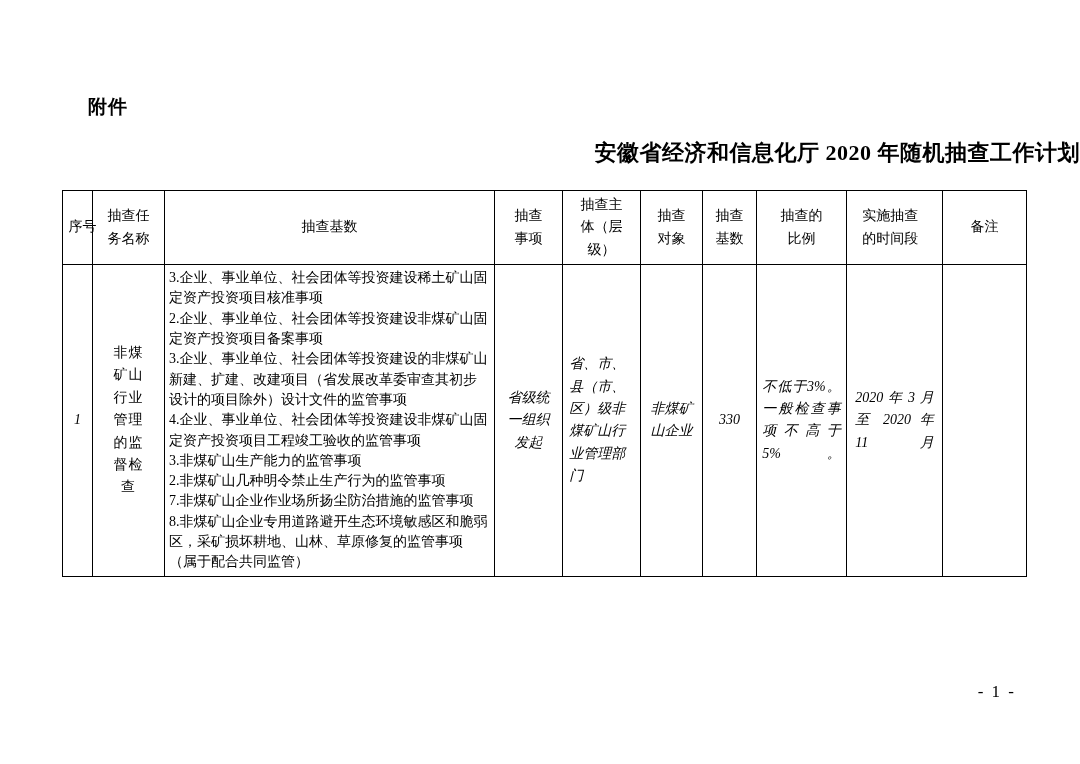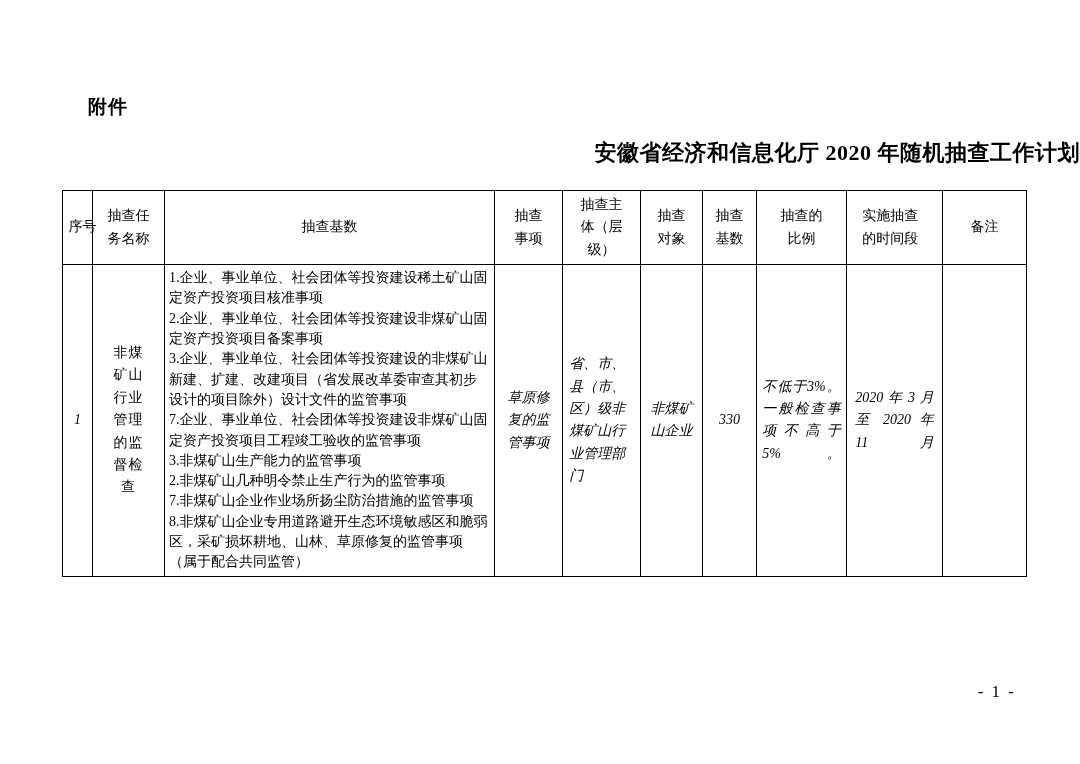--- a/index.html
+++ b/index.html
@@ -179,31 +179,31 @@
         </th>
       </tr>
     </thead>
     <tbody>
       <tr>
         <td class="cell-center">1</td>
         <td class="cell-vertical">
           <span class="wrap-2">非煤矿山行业管理的监督检查</span>
         </td>
         <td class="items-cell">
-          <span class="item-line">1.企业、事业单位、社会团体等投资建设稀土矿山固定资产投资项目核准事项</span>
+          <span class="item-line">3.企业、事业单位、社会团体等投资建设稀土矿山固定资产投资项目核准事项</span>
           <span class="item-line">2.企业、事业单位、社会团体等投资建设非煤矿山固定资产投资项目备案事项</span>
           <span class="item-line">3.企业、事业单位、社会团体等投资建设的非煤矿山新建、扩建、改建项目（省发展改革委审查其初步设计的项目除外）设计文件的监管事项</span>
-          <span class="item-line">7.企业、事业单位、社会团体等投资建设非煤矿山固定资产投资项目工程竣工验收的监管事项</span>
+          <span class="item-line">4.企业、事业单位、社会团体等投资建设非煤矿山固定资产投资项目工程竣工验收的监管事项</span>
           <span class="item-line">3.非煤矿山生产能力的监管事项</span>
           <span class="item-line">2.非煤矿山几种明令禁止生产行为的监管事项</span>
           <span class="item-line">7.非煤矿山企业作业场所扬尘防治措施的监管事项</span>
           <span class="item-line">8.非煤矿山企业专用道路避开生态环境敏感区和脆弱区，采矿损坏耕地、山林、草原修复的监管事项（属于配合共同监管）</span>
         </td>
         <td class="cell-center">
-          <span class="wrap-3">草原修复的监管事项</span>
+          <span class="wrap-3">省级统一组织发起</span>
         </td>
         <td class="cell-center">
           <span class="wrap-4">省、市、县（市、区）级非煤矿山行业管理部门</span>
         </td>
         <td class="cell-center">
           <span class="wrap-3">非煤矿山企业</span>
         </td>
         <td class="cell-center">330</td>
         <td class="cell-center">
           <span class="wrap-5">不低于3%。一般检查事项不高于5%。</span>

